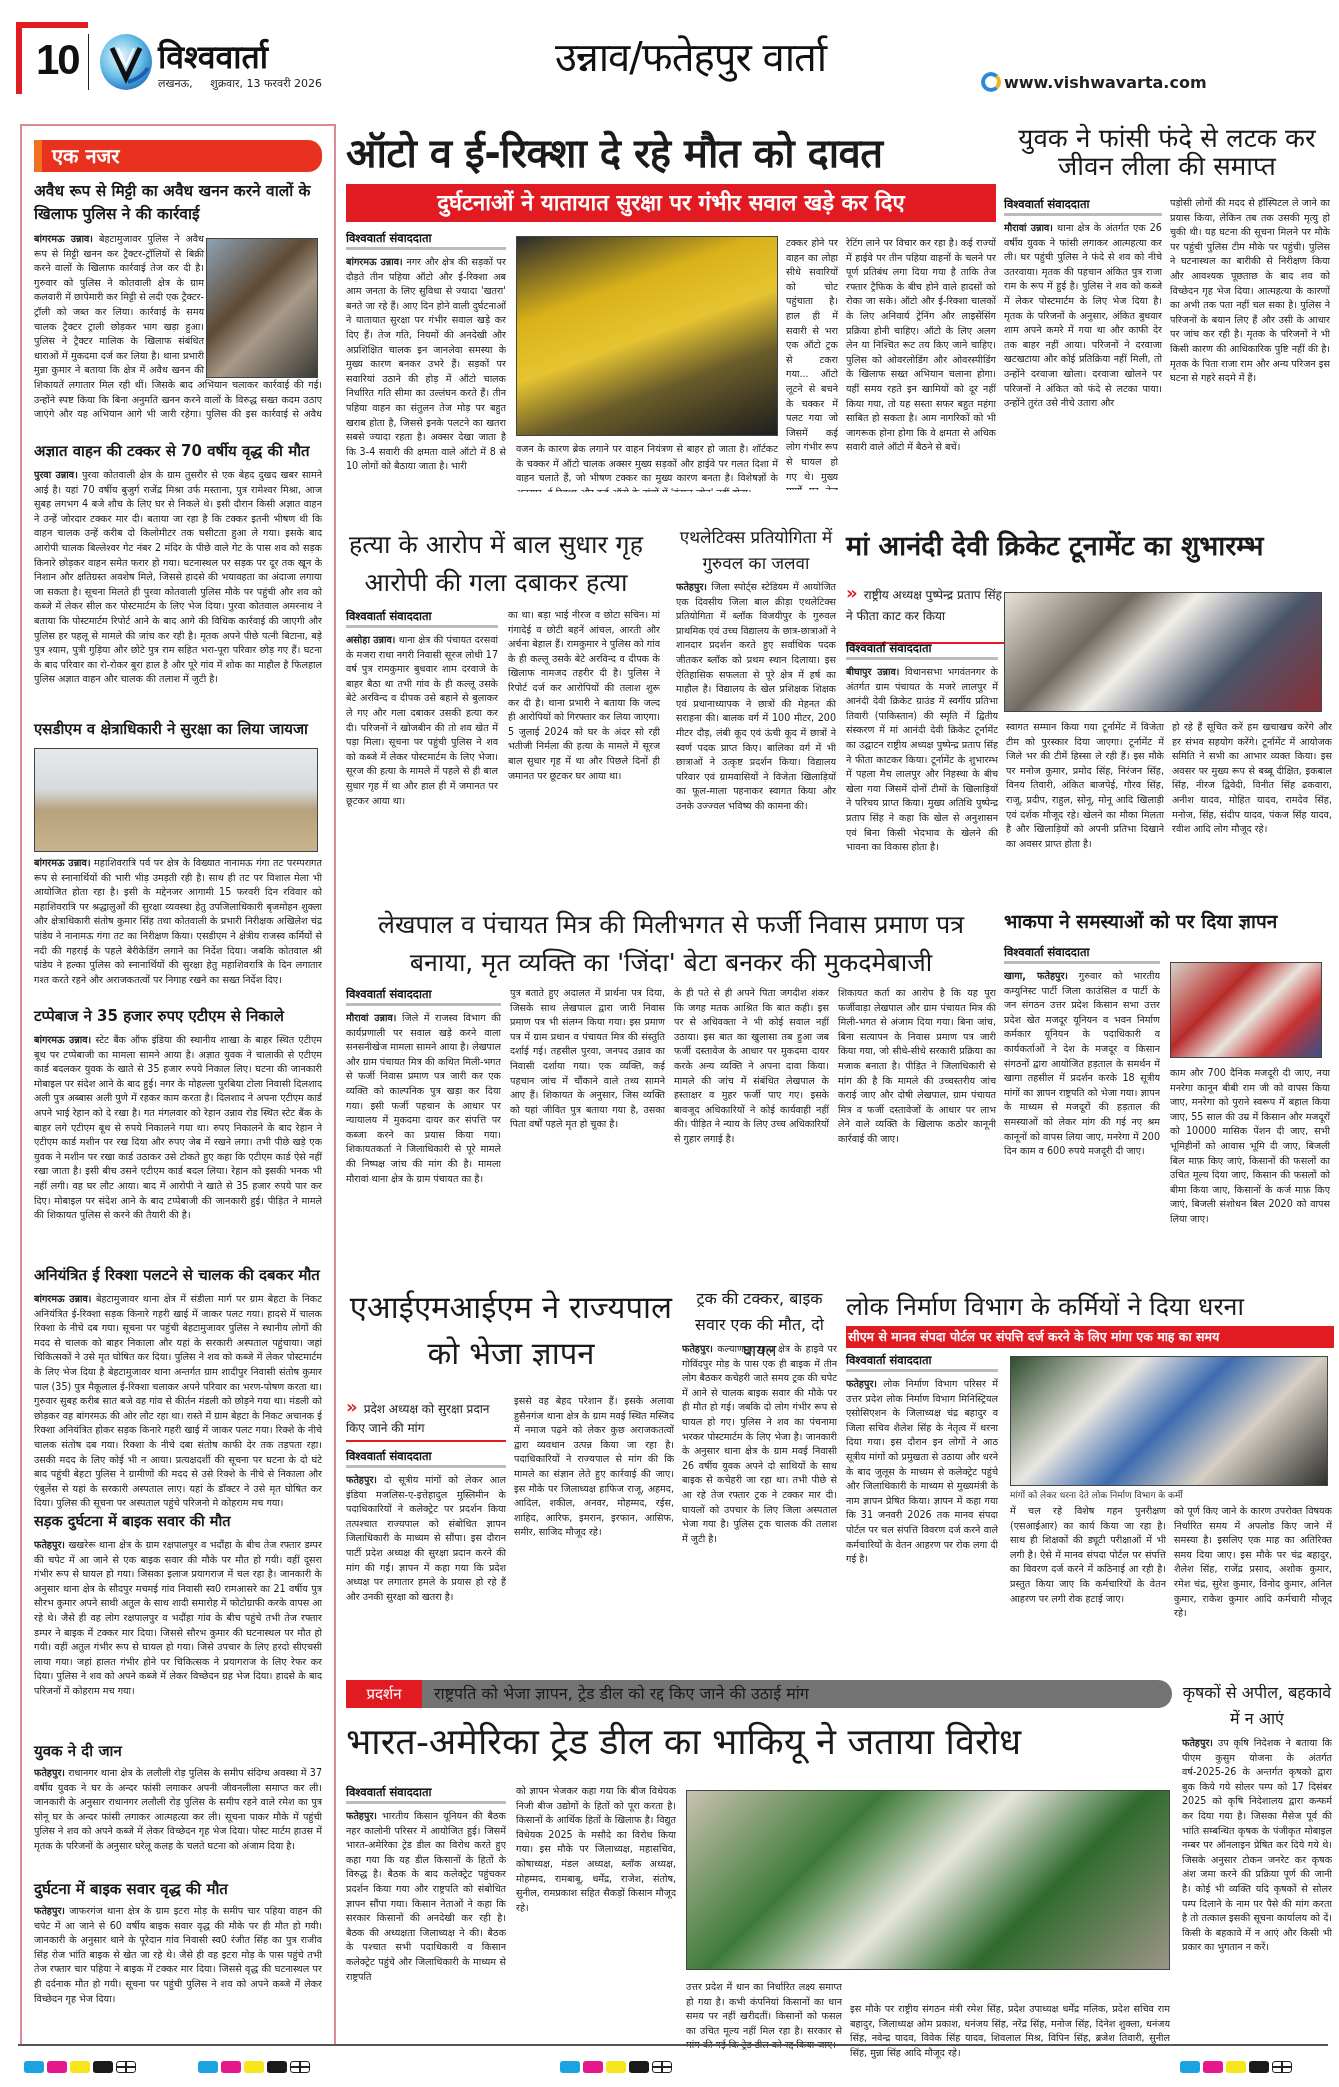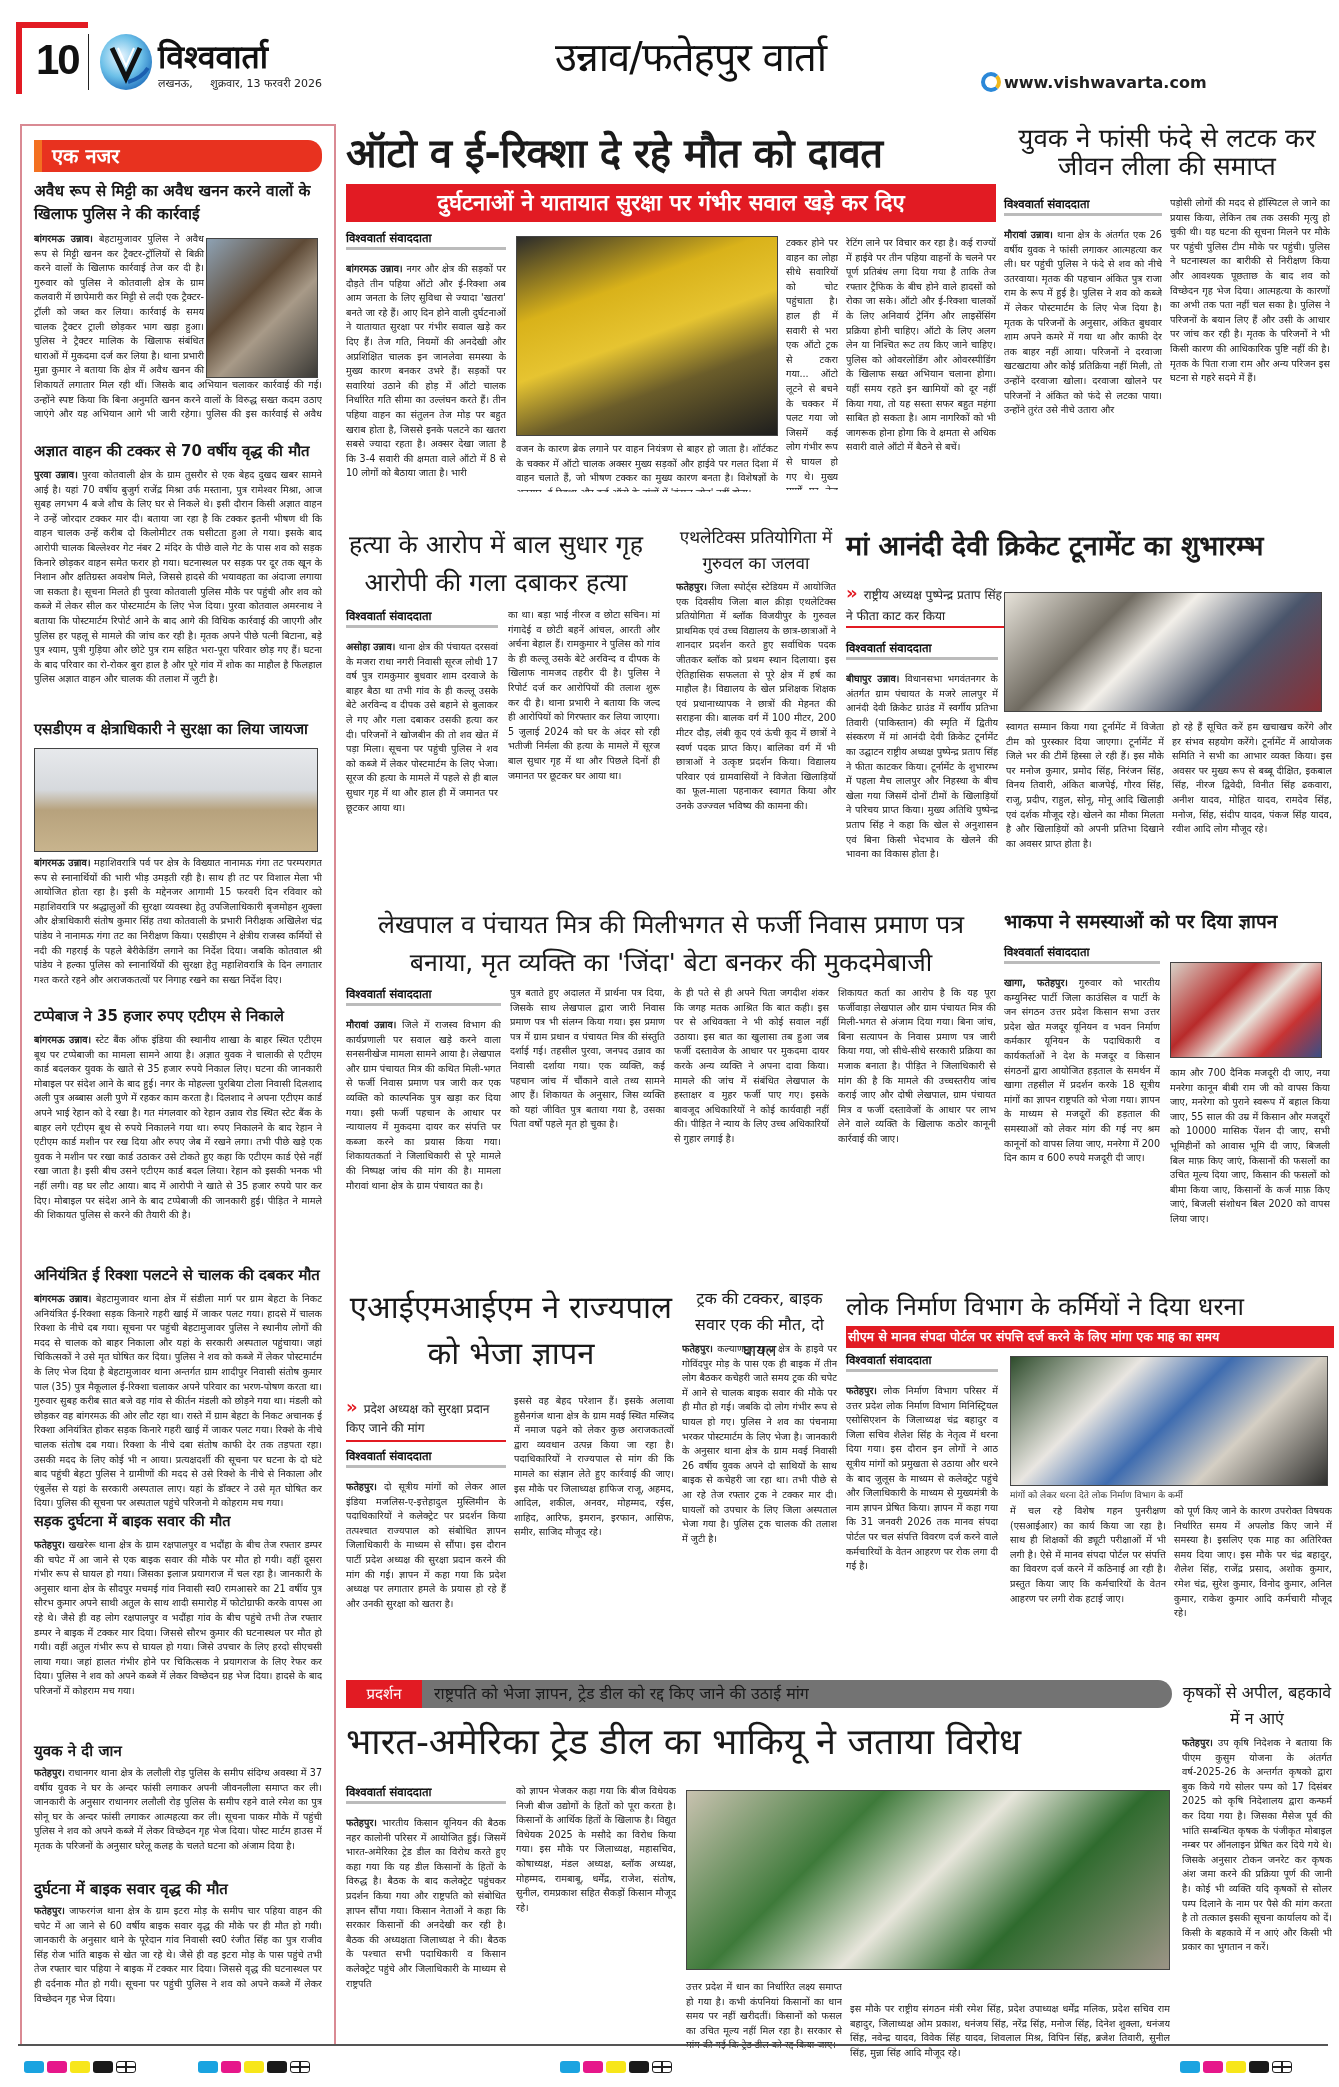--- a/index.html
+++ b/index.html
@@ -1,21 +1,21 @@
 <!DOCTYPE html>
 <html><head>
 <meta charset="utf-8">
 <style>
   * { box-sizing: border-box; margin: 0; padding: 0; }
   body { width: 1339px; height: 2087px; background: #fff; font-family: "DejaVu Sans", sans-serif; color: #1a1a1a; position: relative; overflow: hidden; }
   .abs { position: absolute; }
   .cond { font-family: "Liberation Sans", sans-serif; }
   .body-text { font-size: 9.6px; line-height: 14.6px; text-align: justify; color: #222; overflow: hidden; }
   .body-text b { font-weight: bold; }
-  .byline { font-size: 11.5px; font-weight: bold; border-bottom: 3px solid #bbb; padding-bottom: 2px; margin-bottom: 12px; color: #111; }
+  .byline { font-size: 11.5px; font-weight: bold; border-bottom: 3px solid #bbb; padding-bottom: 2px; margin-bottom: 5px; color: #111; }
   .photo { background: linear-gradient(135deg, #9a8a70 0%, #6f6552 40%, #b7a98e 70%, #5b5446 100%); border: 1px solid #444; }
   .photo.yellow { background: linear-gradient(160deg, #2b2b2b 0%, #d9b21a 30%, #e6c431 50%, #6b5d2a 70%, #1e1e1e 100%); }
   .photo.green { background: linear-gradient(135deg, #c9c2b0 0%, #3e7a3a 30%, #e8e6dc 50%, #2f6b2e 70%, #9c9486 100%); }
   .photo.red { background: linear-gradient(135deg, #d8d2c8 0%, #b82a2a 35%, #e9e4dc 55%, #c73333 75%, #3a4f86 100%); }
   .photo.crowd { background: linear-gradient(135deg, #e7e3da 0%, #6f6a60 30%, #f2efe9 45%, #4a556b 70%, #8b2f36 100%); }
   .photo.field { background: linear-gradient(180deg, #e7e9ec 0%, #d6d9dd 40%, #b7a27d 60%, #c8b48d 100%); }
   .photo.group { background: linear-gradient(135deg, #2e4c2c 0%, #e9e6e1 30%, #3e6cb0 50%, #d5cfc4 70%, #30302e 100%); }
   .photo.police { background: linear-gradient(135deg, #8ea2b4 0%, #5e4a36 40%, #a89a88 60%, #3b3a36 100%); }
   .redbar { background: #e21b23; color: #fff; font-weight: bold; }
   .reg-mark { display: inline-block; width: 20px; height: 12px; border-radius: 3px; margin-right: 3px; }
@@ -140,21 +140,21 @@
   </div>
   <div class="abs body-text" style="left:162px;top:0;width:152px;height:290px;">का था। बड़ा भाई नीरज व छोटा सचिन। मां गंगादेई व छोटी बहनें आंचल, आरती और अर्चना बेहाल हैं। रामकुमार ने पुलिस को गांव के ही कल्लू उसके बेटे अरविन्द व दीपक के खिलाफ नामजद तहरीर दी है। पुलिस ने रिपोर्ट दर्ज कर आरोपियों की तलाश शुरू कर दी है। थाना प्रभारी ने बताया कि जल्द ही आरोपियों को गिरफ्तार कर लिया जाएगा। 5 जुलाई 2024 को घर के अंदर सो रही भतीजी निर्मला की हत्या के मामले में सूरज बाल सुधार गृह में था और पिछले दिनों ही जमानत पर छूटकर घर आया था।</div>
 </div>
 
 <div class="abs" style="left:676px;top:524px;width:160px;font-size:17px;line-height:26px;text-align:center;">एथलेटिक्स प्रतियोगिता में गुरुवल का जलवा</div>
 <div class="abs body-text" style="left:676px;top:580px;width:160px;height:320px;">
   <b>फतेहपुर।</b> <span>जिला स्पोर्ट्स स्टेडियम में आयोजित एक दिवसीय जिला बाल क्रीड़ा एथलेटिक्स प्रतियोगिता में ब्लॉक विजयीपुर के गुरुवल प्राथमिक एवं उच्च विद्यालय के छात्र-छात्राओं ने शानदार प्रदर्शन करते हुए सर्वाधिक पदक जीतकर ब्लॉक को प्रथम स्थान दिलाया। इस ऐतिहासिक सफलता से पूरे क्षेत्र में हर्ष का माहौल है। विद्यालय के खेल प्रशिक्षक शिक्षक एवं प्रधानाध्यापक ने छात्रों की मेहनत की सराहना की। बालक वर्ग में 100 मीटर, 200 मीटर दौड़, लंबी कूद एवं ऊंची कूद में छात्रों ने स्वर्ण पदक प्राप्त किए। बालिका वर्ग में भी छात्राओं ने उत्कृष्ट प्रदर्शन किया। विद्यालय परिवार एवं ग्रामवासियों ने विजेता खिलाड़ियों का फूल-माला पहनाकर स्वागत किया और उनके उज्ज्वल भविष्य की कामना की।</span>
 </div>
 
 <div class="abs" style="left:846px;top:526px;width:486px;font-size:27px;font-weight:bold;white-space:nowrap;">मां आनंदी देवी क्रिकेट टूनामेंट का शुभारम्भ</div>
-<div class="abs" style="left:846px;top:582px;width:160px;border-bottom:2px solid #e21b23;padding-bottom:0;">
+<div class="abs" style="left:846px;top:582px;width:160px;border-bottom:2px solid #e21b23;padding-bottom:16px;">
   <span class="chev">»</span><span style="font-size:12px;line-height:19px;">राष्ट्रीय अध्यक्ष पुष्पेन्द्र प्रताप सिंह ने फीता काट कर किया</span>
 </div>
 <div class="abs photo crowd" style="left:1004px;top:592px;width:318px;height:120px;"></div>
 <div class="abs" style="left:846px;top:640px;width:486px;height:260px;">
   <div class="abs" style="left:0;top:0;width:152px;">
     <div class="byline">विश्ववार्ता संवाददाता</div>
     <div class="body-text" style="height:236px;"><b>बीघापुर उन्नाव।</b> <span>विधानसभा भगवंतनगर के अंतर्गत ग्राम पंचायत के मजरे लालपुर में आनंदी देवी क्रिकेट ग्राउंड में स्वर्गीय प्रतिभा तिवारी (पाकिस्तान) की स्मृति में द्वितीय संस्करण में मां आनंदी देवी क्रिकेट टूर्नामेंट का उद्घाटन राष्ट्रीय अध्यक्ष पुष्पेन्द्र प्रताप सिंह ने फीता काटकर किया। टूर्नामेंट के शुभारम्भ में पहला मैच लालपुर और निहस्था के बीच खेला गया जिसमें दोनों टीमों के खिलाड़ियों ने परिचय प्राप्त किया। मुख्य अतिथि पुष्पेन्द्र प्रताप सिंह ने कहा कि खेल से अनुशासन एवं बिना किसी भेदभाव के खेलने की भावना का विकास होता है।</span></div>
   </div>
   <div class="abs body-text" style="left:160px;top:80px;width:158px;height:178px;">स्वागत सम्मान किया गया टूर्नामेंट में विजेता टीम को पुरस्कार दिया जाएगा। टूर्नामेंट में जिले भर की टीमें हिस्सा ले रही हैं। इस मौके पर मनोज कुमार, प्रमोद सिंह, निरंजन सिंह, विनय तिवारी, अंकित बाजपेई, गौरव सिंह, राजू, प्रदीप, राहुल, सोनू, मोनू आदि खिलाड़ी एवं दर्शक मौजूद रहे। खेलने का मौका मिलता है और खिलाड़ियों को अपनी प्रतिभा दिखाने का अवसर प्राप्त होता है।</div>
   <div class="abs body-text" style="left:326px;top:80px;width:160px;height:178px;">हो रहे हैं सूचित करें हम खचाखच करेंगे और हर संभव सहयोग करेंगे। टूर्नामेंट में आयोजक समिति ने सभी का आभार व्यक्त किया। इस अवसर पर मुख्य रूप से बब्बू दीक्षित, इकबाल सिंह, नीरज द्विवेदी, विनीत सिंह ढकवारा, अनीश यादव, मोहित यादव, रामदेव सिंह, मनोज, सिंह, संदीप यादव, पंकज सिंह यादव, रवीश आदि लोग मौजूद रहे।</div>

